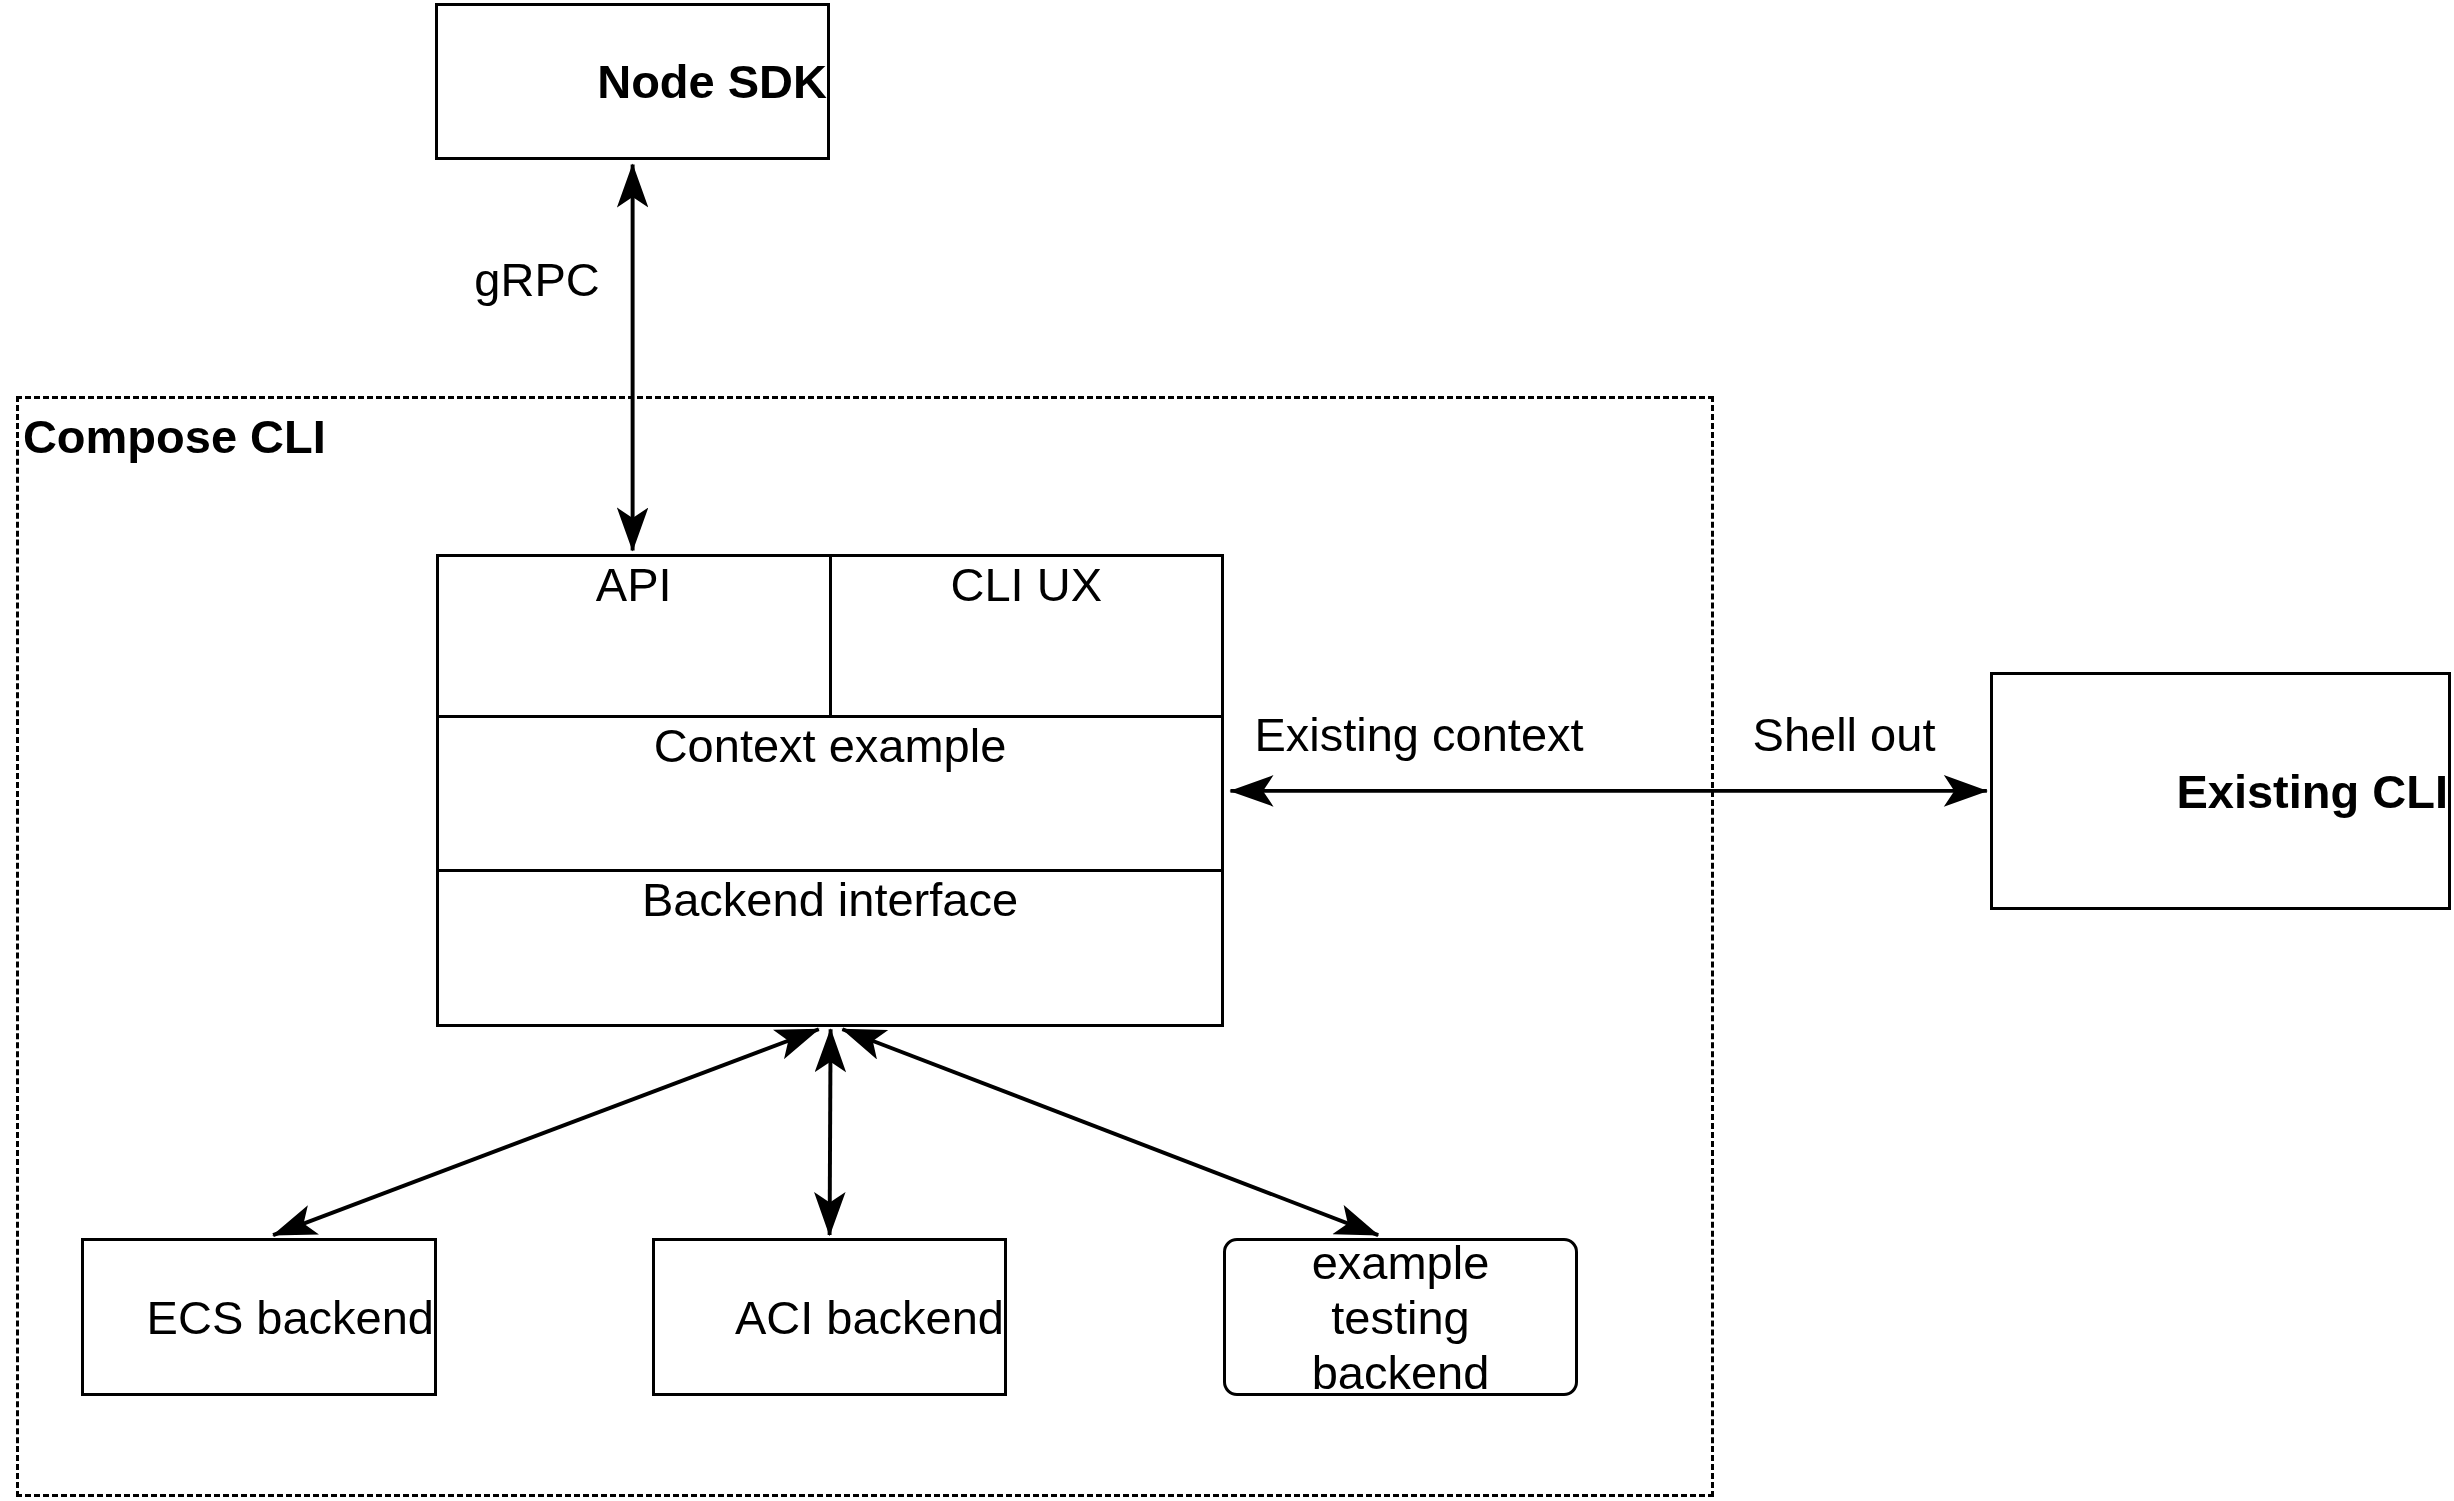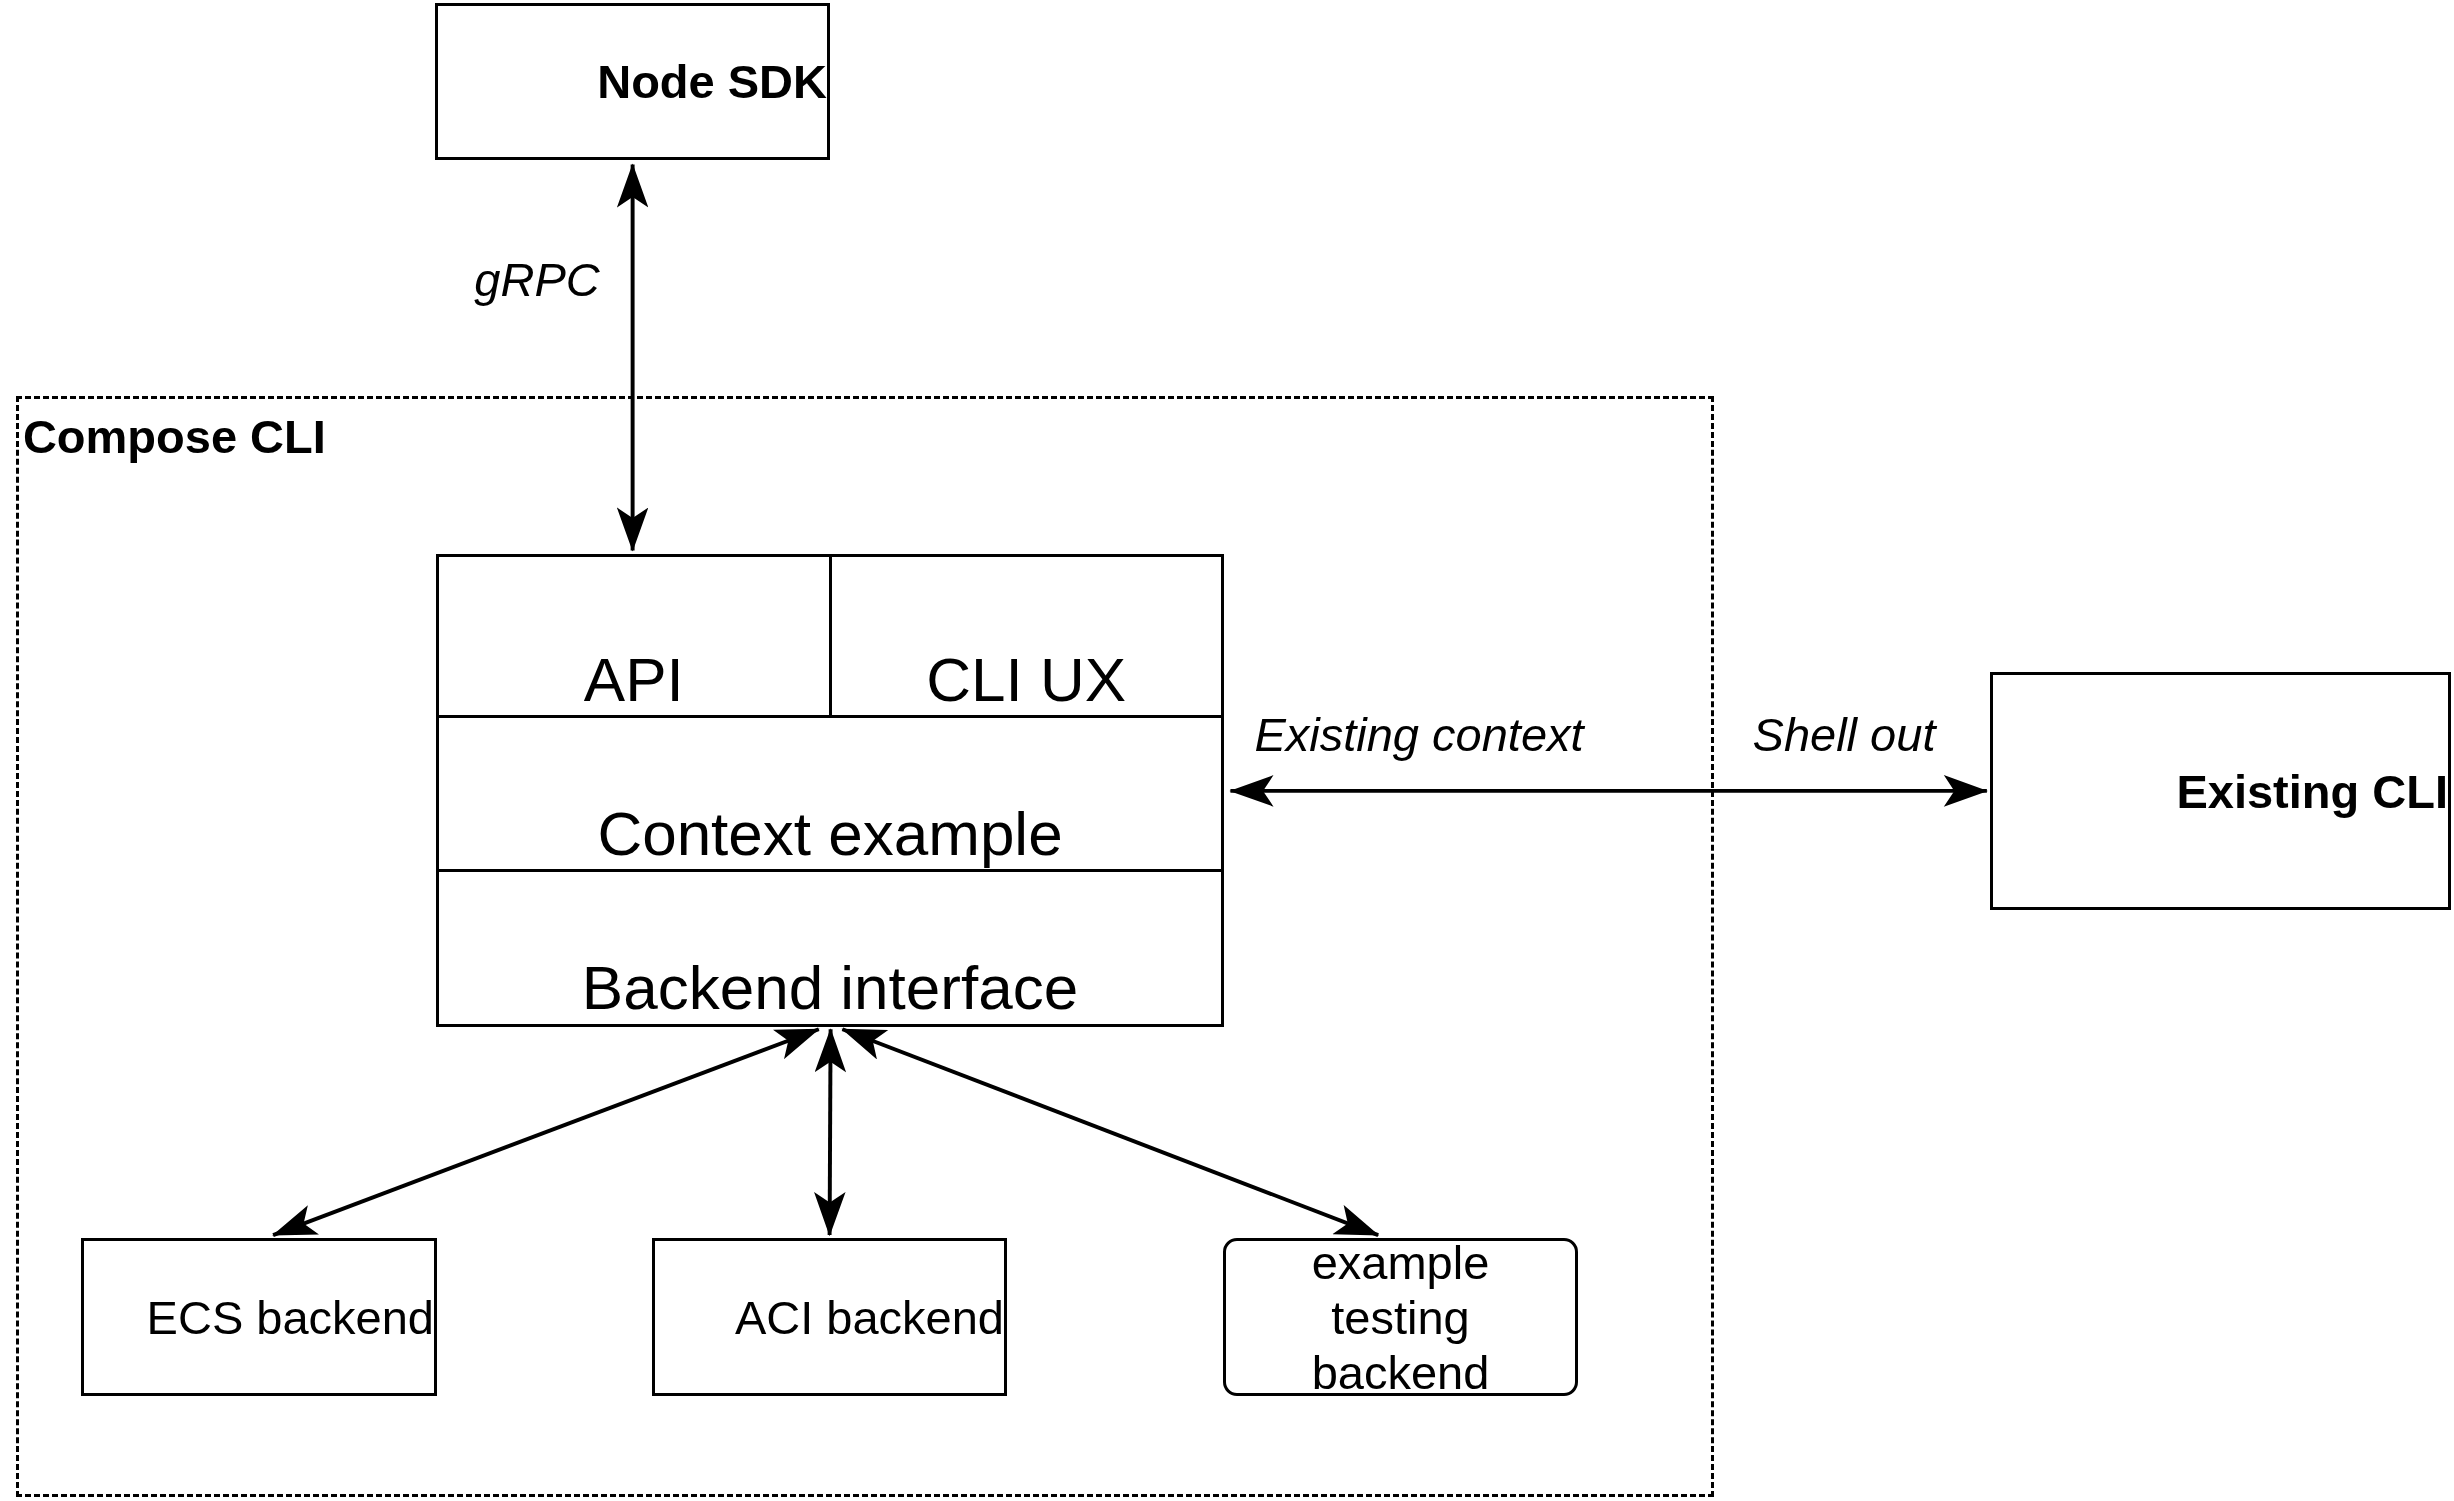--- a/index.html
+++ b/index.html
@@ -67,36 +67,35 @@
     box-sizing:border-box;
     height:158px;
     display:flex;
     align-items:stretch;
   }
   #stack .row + .row{border-top:3.9px solid var(--stroke);height:154px;}
   #stack .cell{
     box-sizing:border-box;
     flex:1;
     display:flex;
-    align-items:flex-end;
+    align-items:flex-start;
     justify-content:center;
-    font-size:62px;
+    font-size:47px;
     white-space:nowrap;
   }
   #stack .cell.split{border-right:3.9px solid var(--stroke);}
 
   
   .edge-label{
     position:absolute;
     transform:translate(-50%,-50%);
     font-size:47px;
     white-space:nowrap;
     background:var(--bg);
     padding:0 3.9px;
-    font-style:italic;
   }
 
   #edges{position:absolute;left:0;top:0;width:2455px;height:1501px;}
   #edges line{stroke:var(--stroke);stroke-width:4px;}
 </style>
 </head>
 <body>
 
 <div id="canvas">
 

